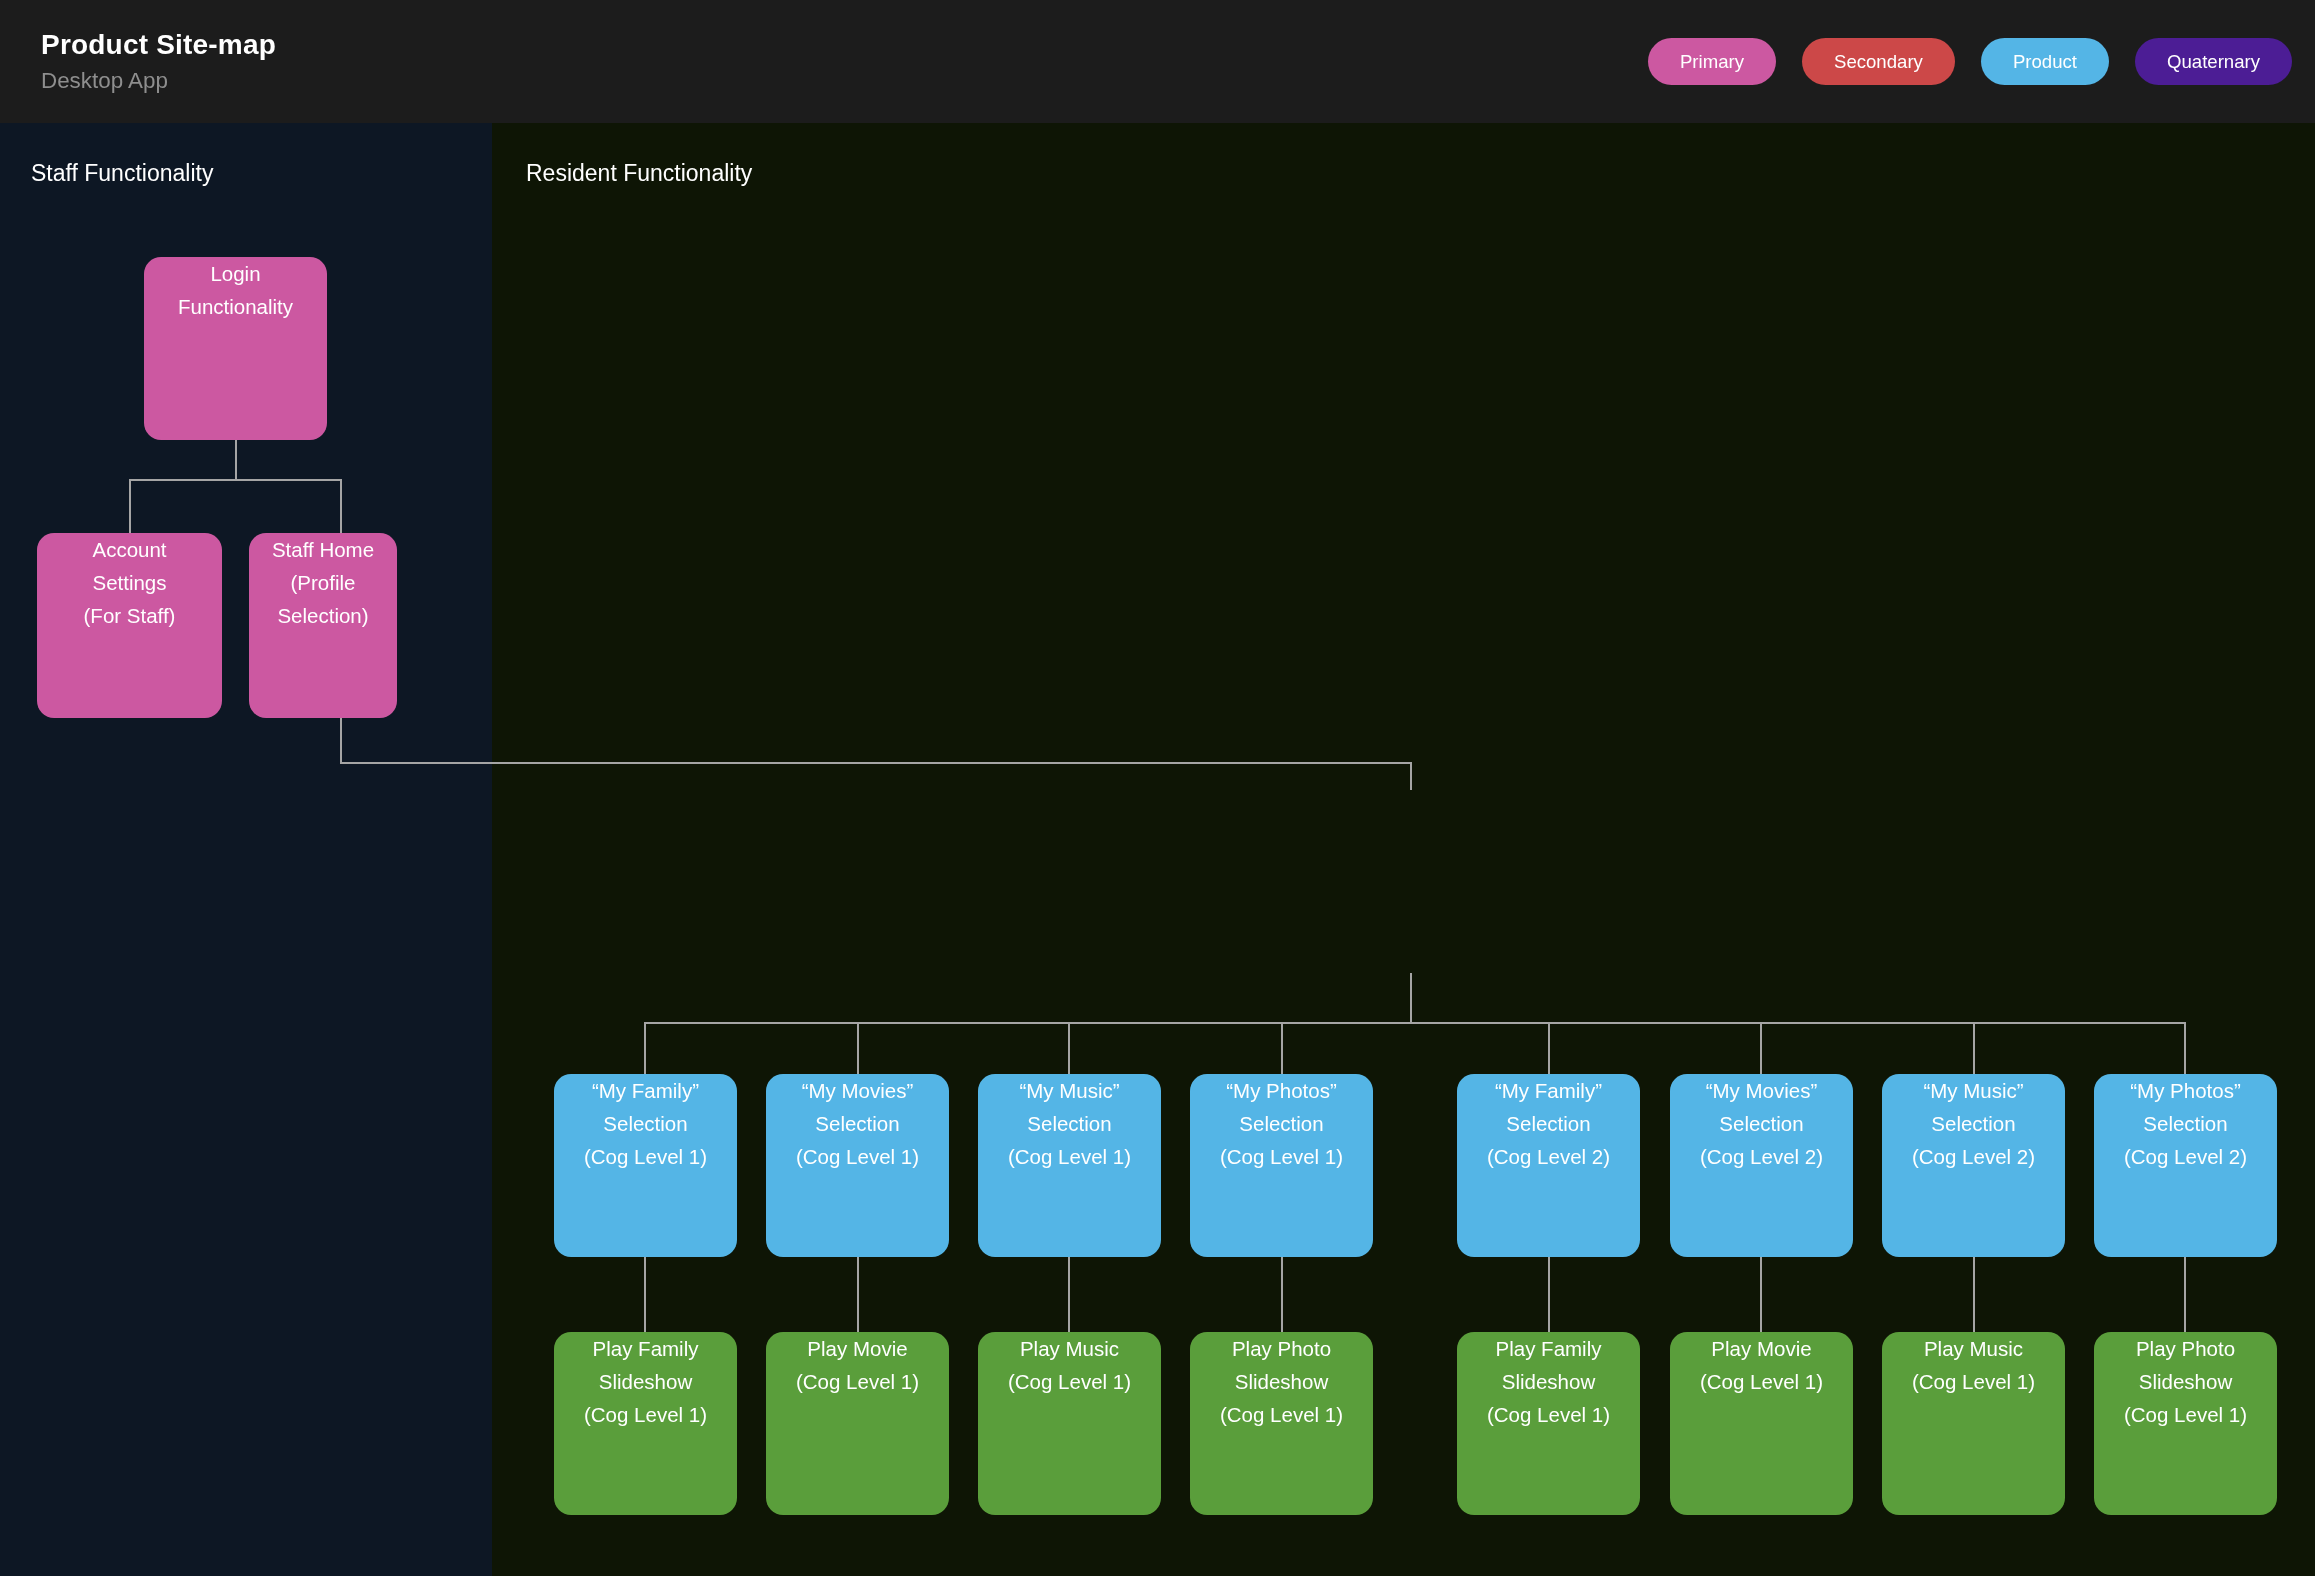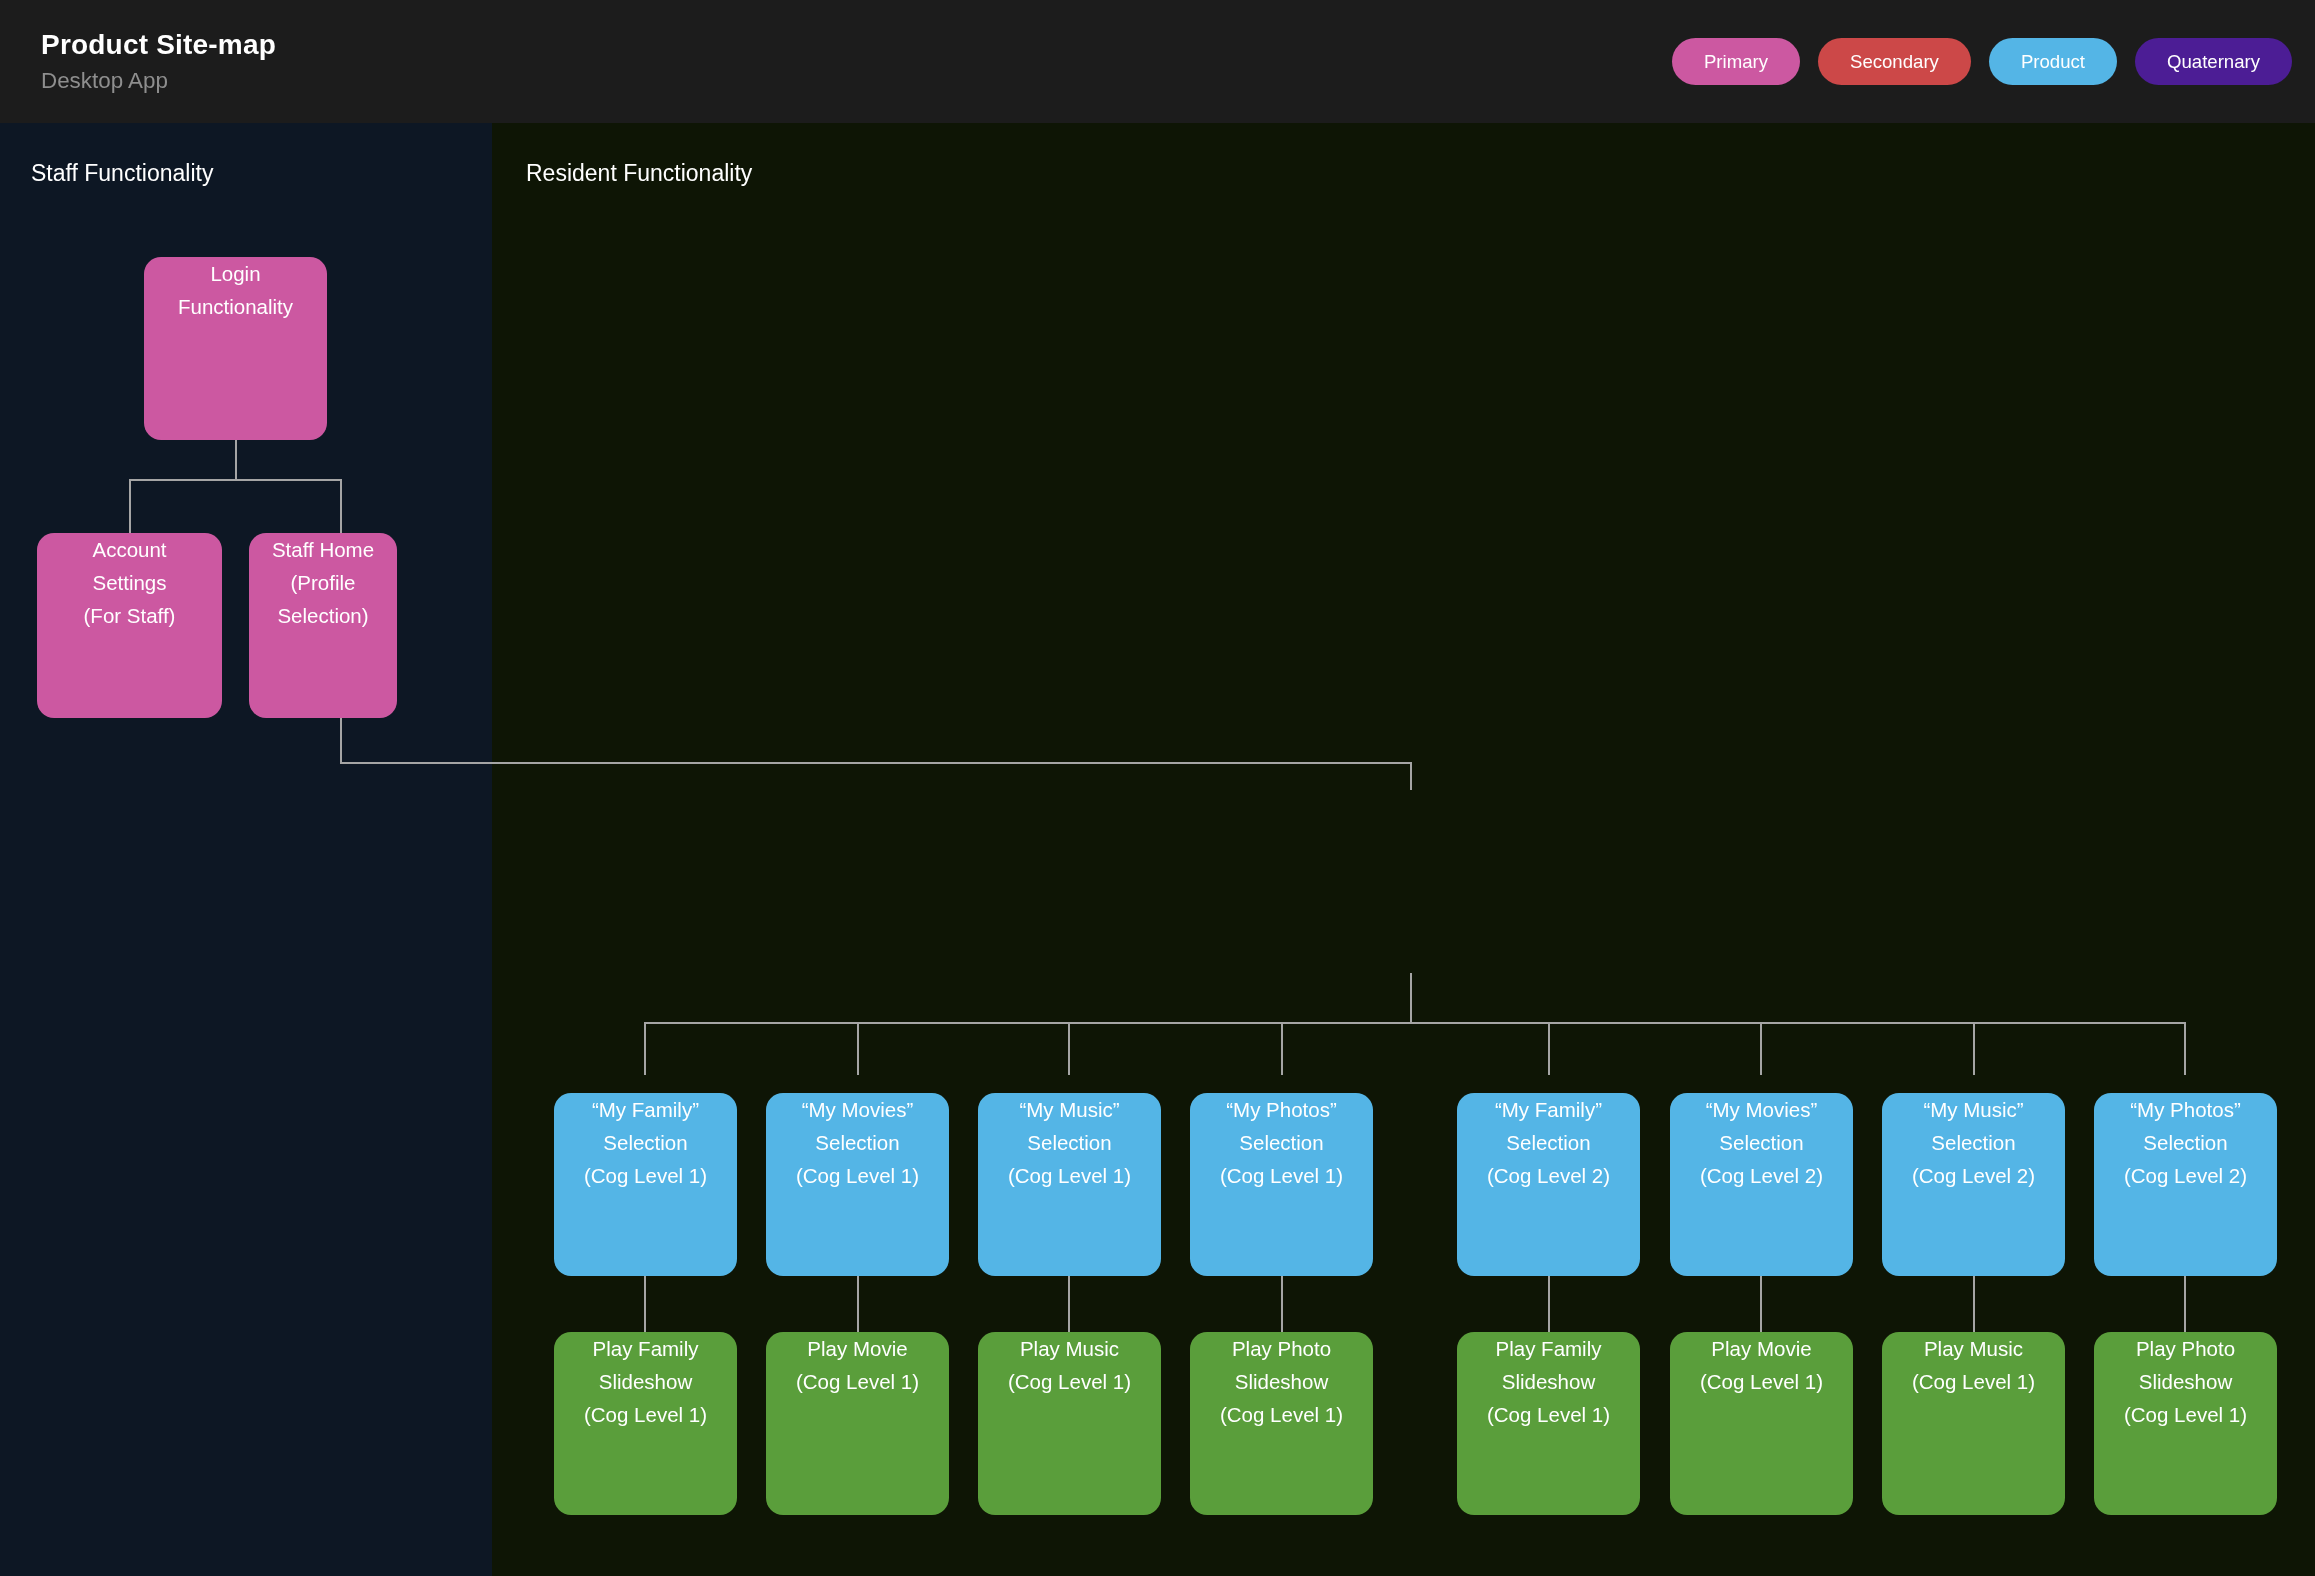--- a/index.html
+++ b/index.html
@@ -14,21 +14,21 @@
   
   .header {
     position: relative; width: 2316px; height: 123px;
     background: #1c1c1c;
     display: flex; align-items: center; justify-content: space-between;
     padding: 0 24px 0 41px;
   }
   .header-titles { display: flex; flex-direction: column; justify-content: flex-start; }
   .title { font-size: 28px; font-weight: 600; color: #ffffff; letter-spacing: 0.2px; }
   .subtitle { font-size: 22.4px; color: #8e8e8e; margin-top: 6.5px; }
-  .legend { display: flex; align-items: center; gap: 18px; }
+  .legend { display: flex; align-items: center; gap: 26px; }
   .pill {
     height: 47px; border-radius: 24px; padding: 0 32px;
     display: flex; align-items: center; justify-content: center;
     font-size: 18.6px; color: #ffffff; cursor: pointer; white-space: nowrap;
   }
   .pill-primary    { background: #cc58a1; }
   .pill-secondary  { background: #cc4848; }
   .pill-tertiary   { background: #54b5e6; }
   .pill-quaternary { background: #4c1d95; }
   
@@ -48,21 +48,21 @@
   .label-resident { left: 526px; top: 37px; }
   
   .node {
     position: absolute; border-radius: 17px;
     display: flex; align-items: flex-start; justify-content: center;
     text-align: center; cursor: pointer;
   }
   .node-label { font-size: 20.5px; line-height: 33px; color: #ffffff; }
   .node.pink  { background: #cc58a1; }
   .node.red   { background: #cc4848; }
-  .node.blue  { background: #54b5e6; margin-top: 19px; }
+  .node.blue  { background: #54b5e6; }
   .node.green { background: #5a9e3b; }
   
   .line { position: absolute; background: #a5a5a5; }
 </style>
 </head>
 <body>
 
 <div class="header">
   <div class="header-titles">
     <div class="title">Product Site-map</div>

